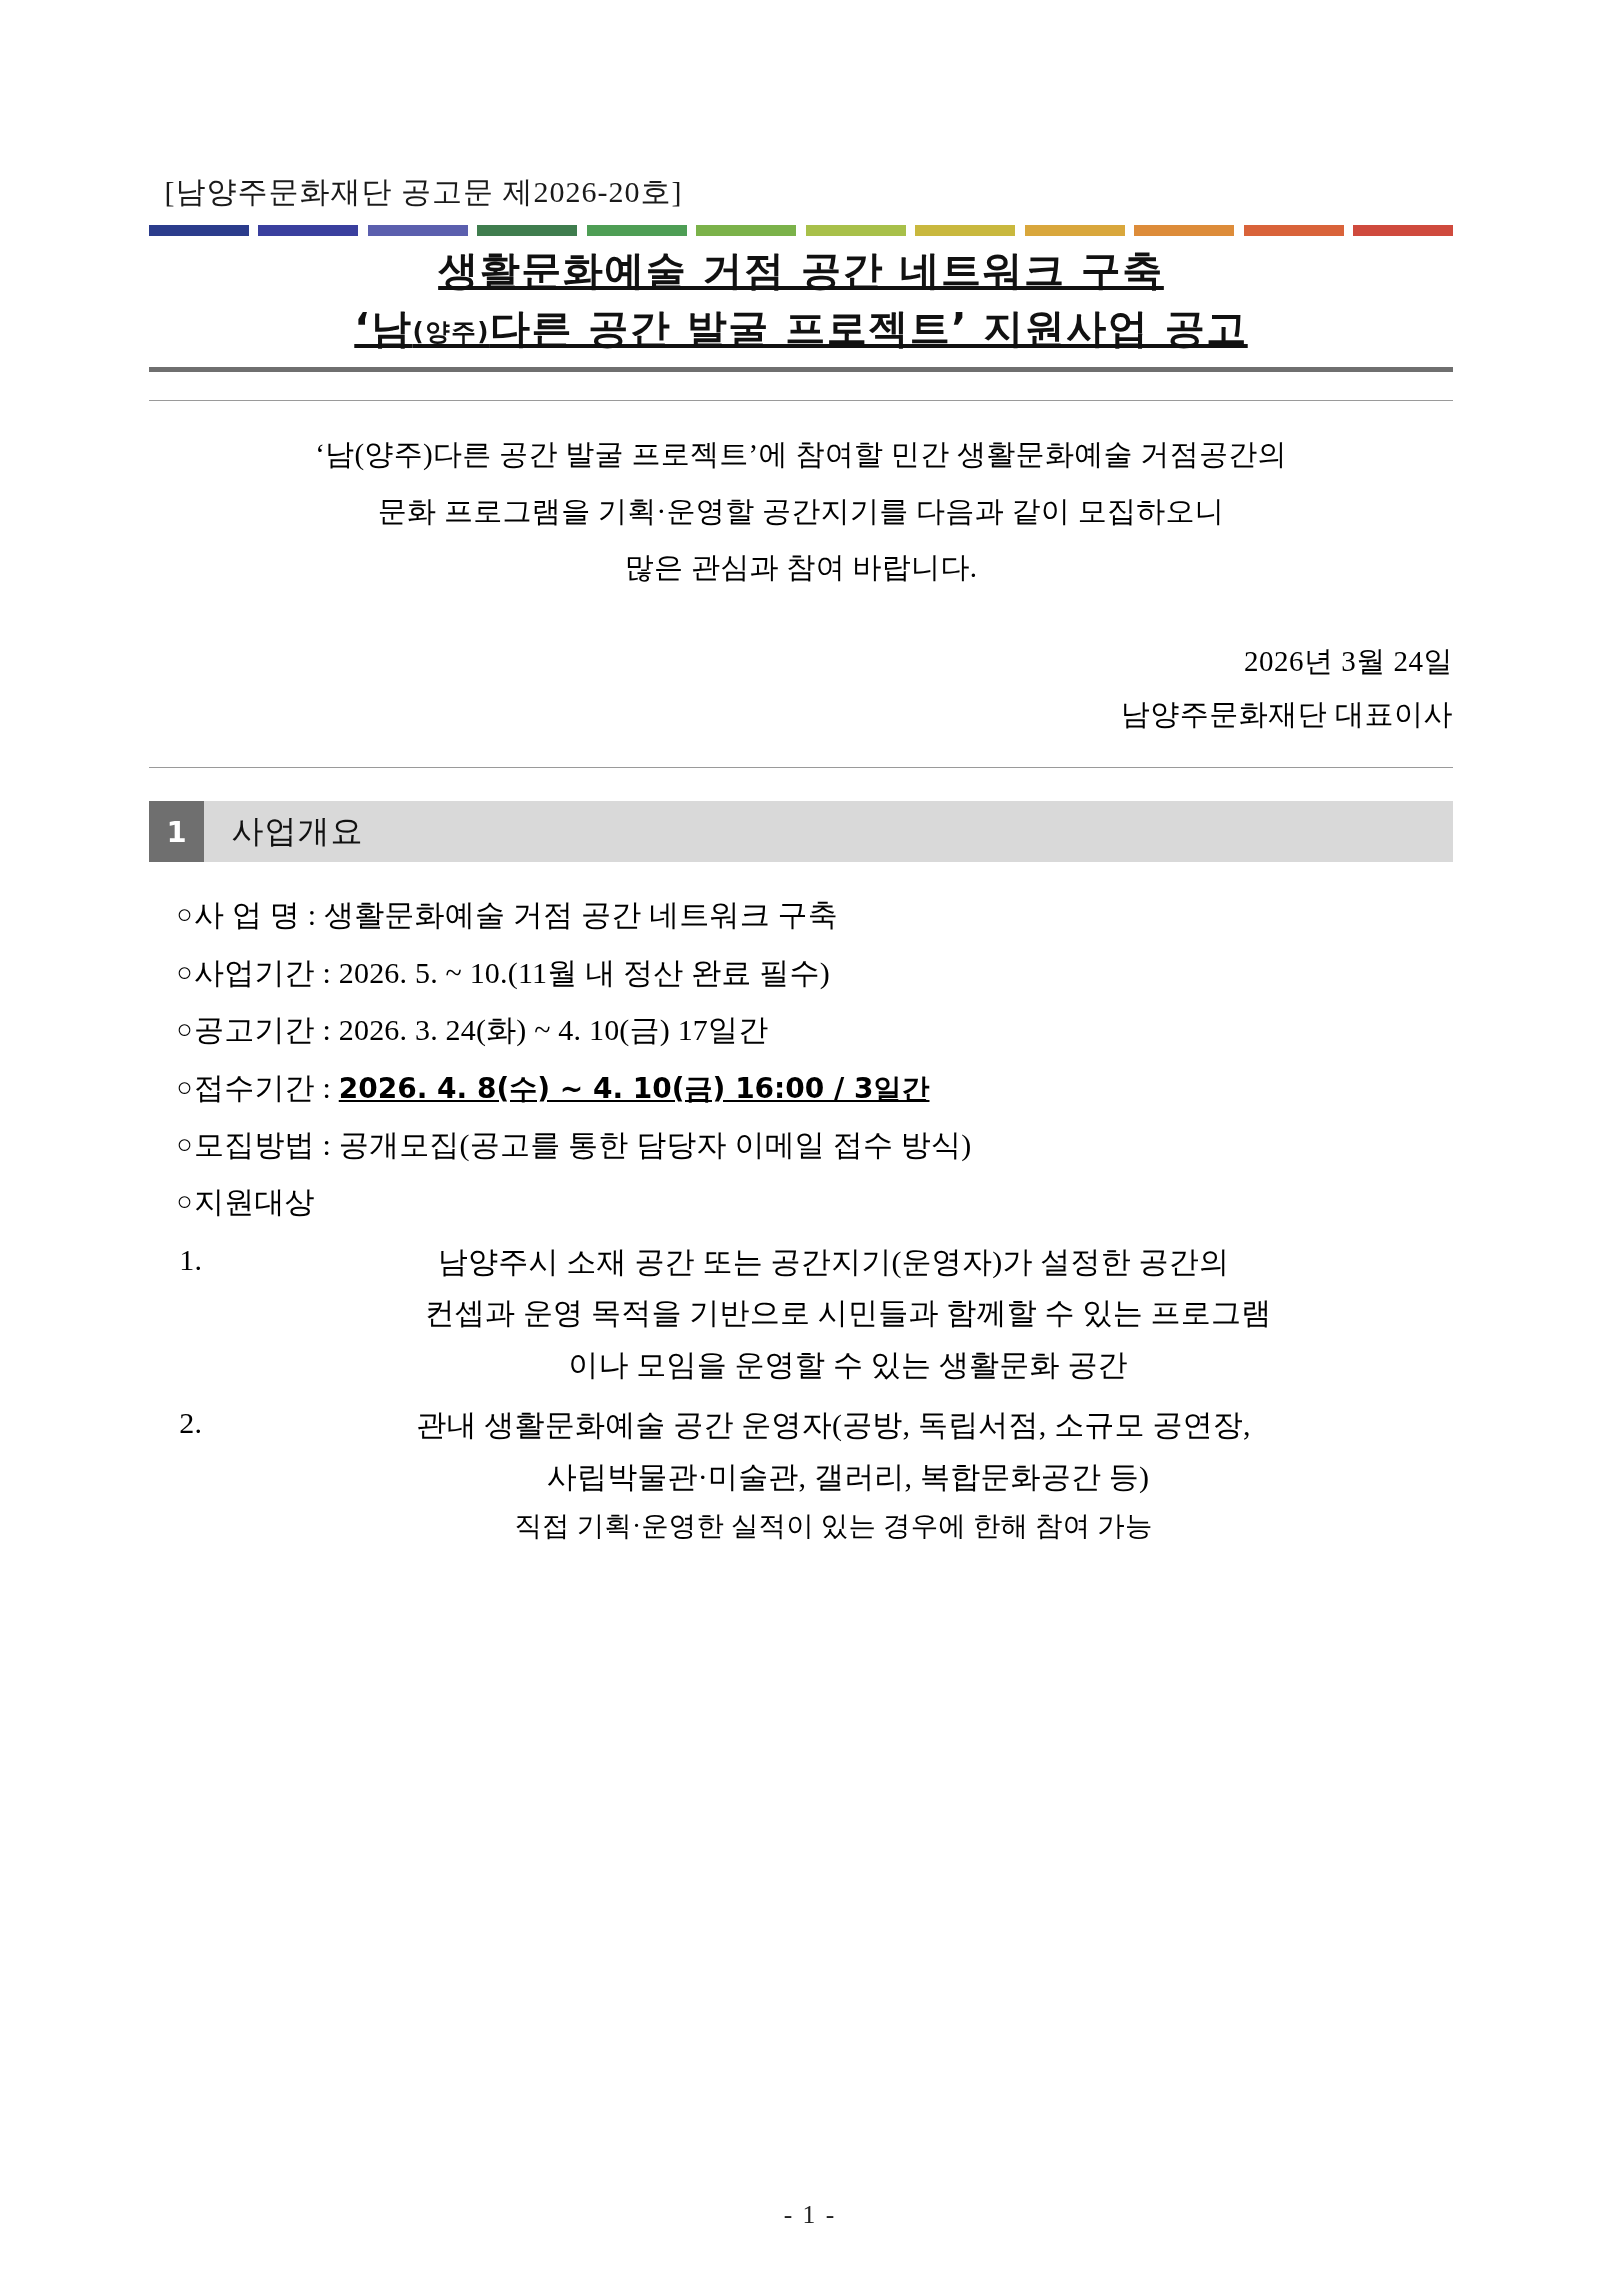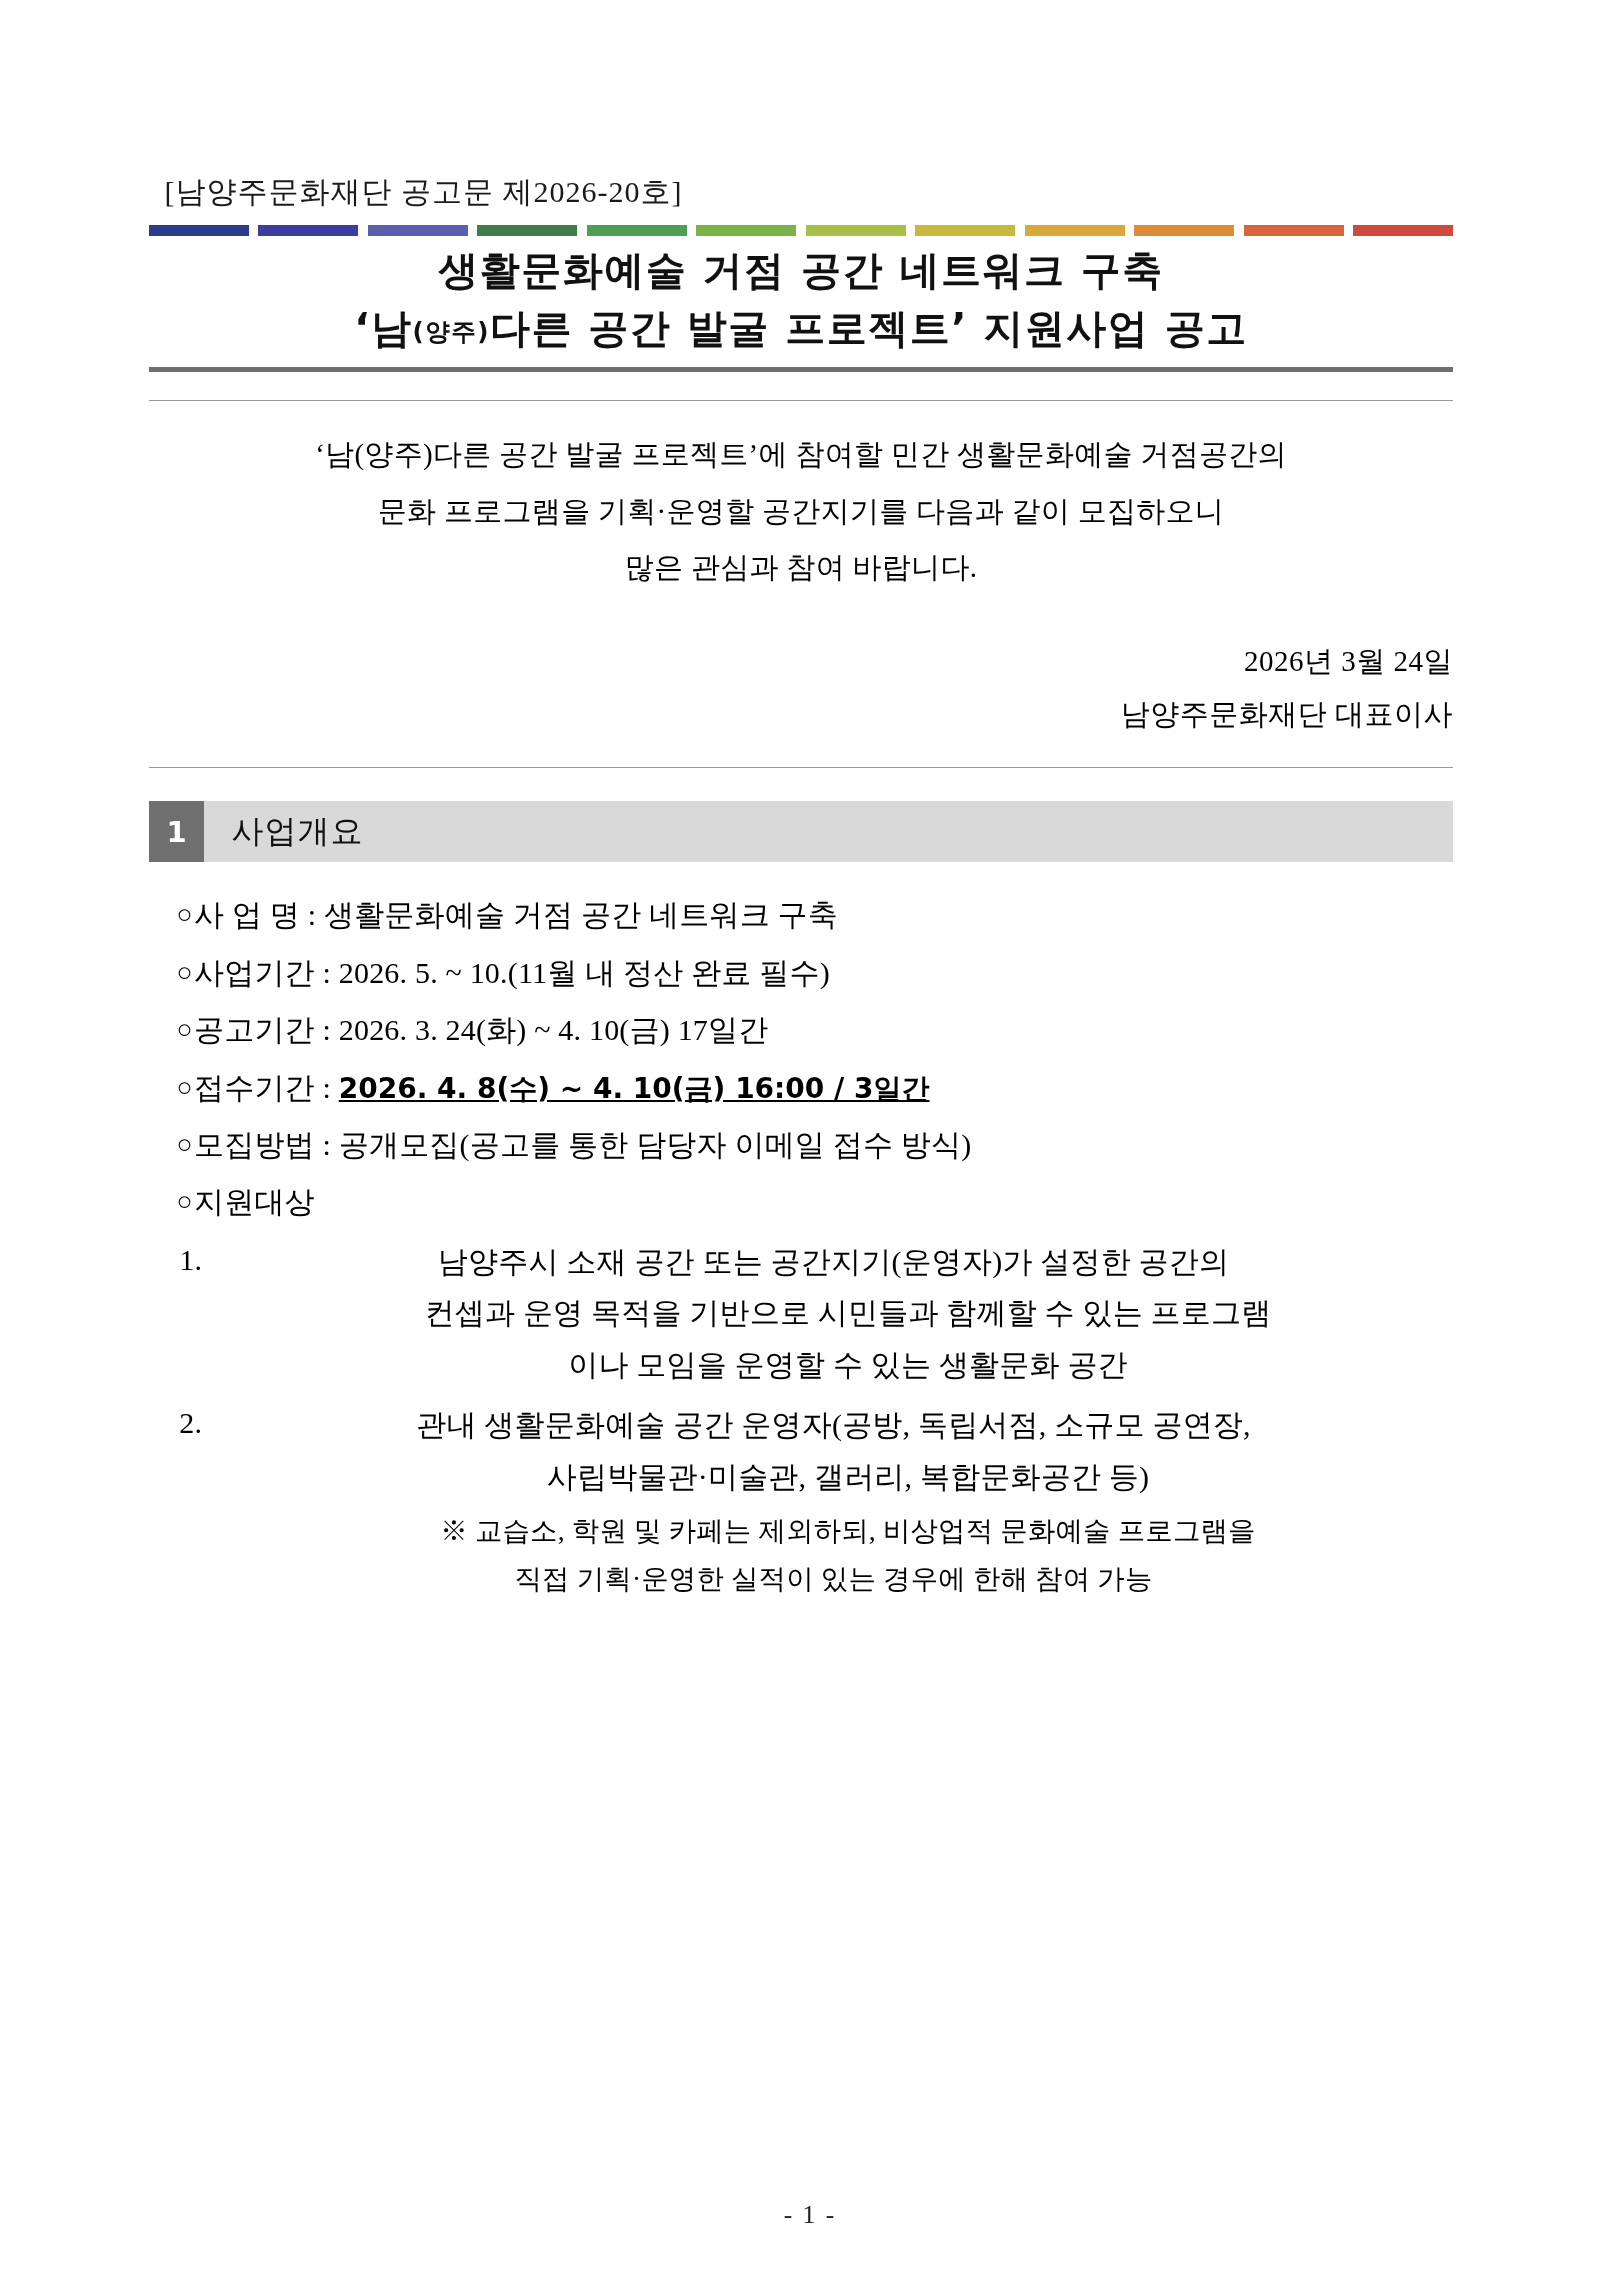--- a/index.html
+++ b/index.html
@@ -43,20 +43,21 @@
     width: 1304px;
     margin-left: 2px;
   }
   .title-line {
     font-family: "DejaVu Sans", sans-serif;
     font-weight: bold;
     font-size: 40px;
     letter-spacing: 1.5px;
     line-height: 1.45;
     color: #111111;
+    text-decoration: underline;
   }
   .title-line .sub {
     font-size: 24.5px;
     vertical-align: 2px;
   }
   .title-rule {
     width: 1304px;
     height: 4.9px;
     background: #6f6f6f;
     margin: 9.8px 0 0 2px;
@@ -280,21 +281,20 @@
         <div class="cont">컨셉과 운영 목적을 기반으로 시민들과 함께할 수 있는 프로그램</div>
         <div class="cont">이나 모임을 운영할 수 있는 생활문화 공간</div>
       </div>
     </div>
 
     <div class="num-li">
       <div class="num">2.</div>
       <div class="num-body">
         <div>관내 생활문화예술 공간 운영자(공방, 독립서점, 소규모 공연장,</div>
         <div class="cont">사립박물관·미술관, 갤러리, 복합문화공간 등)</div>
-        <div class="cont note" style="margin-top:5.9px;">※ 교습소, 학원 및 카페는 제외하되, 비상업적 문화예술 프로그램을</div>
         <div class="note">직접 기획·운영한 실적이 있는 경우에 한해 참여 가능</div>
       </div>
     </div>
 
   </div>
 
   <div class="footer">- 1 -</div>
 </div>
 
 

